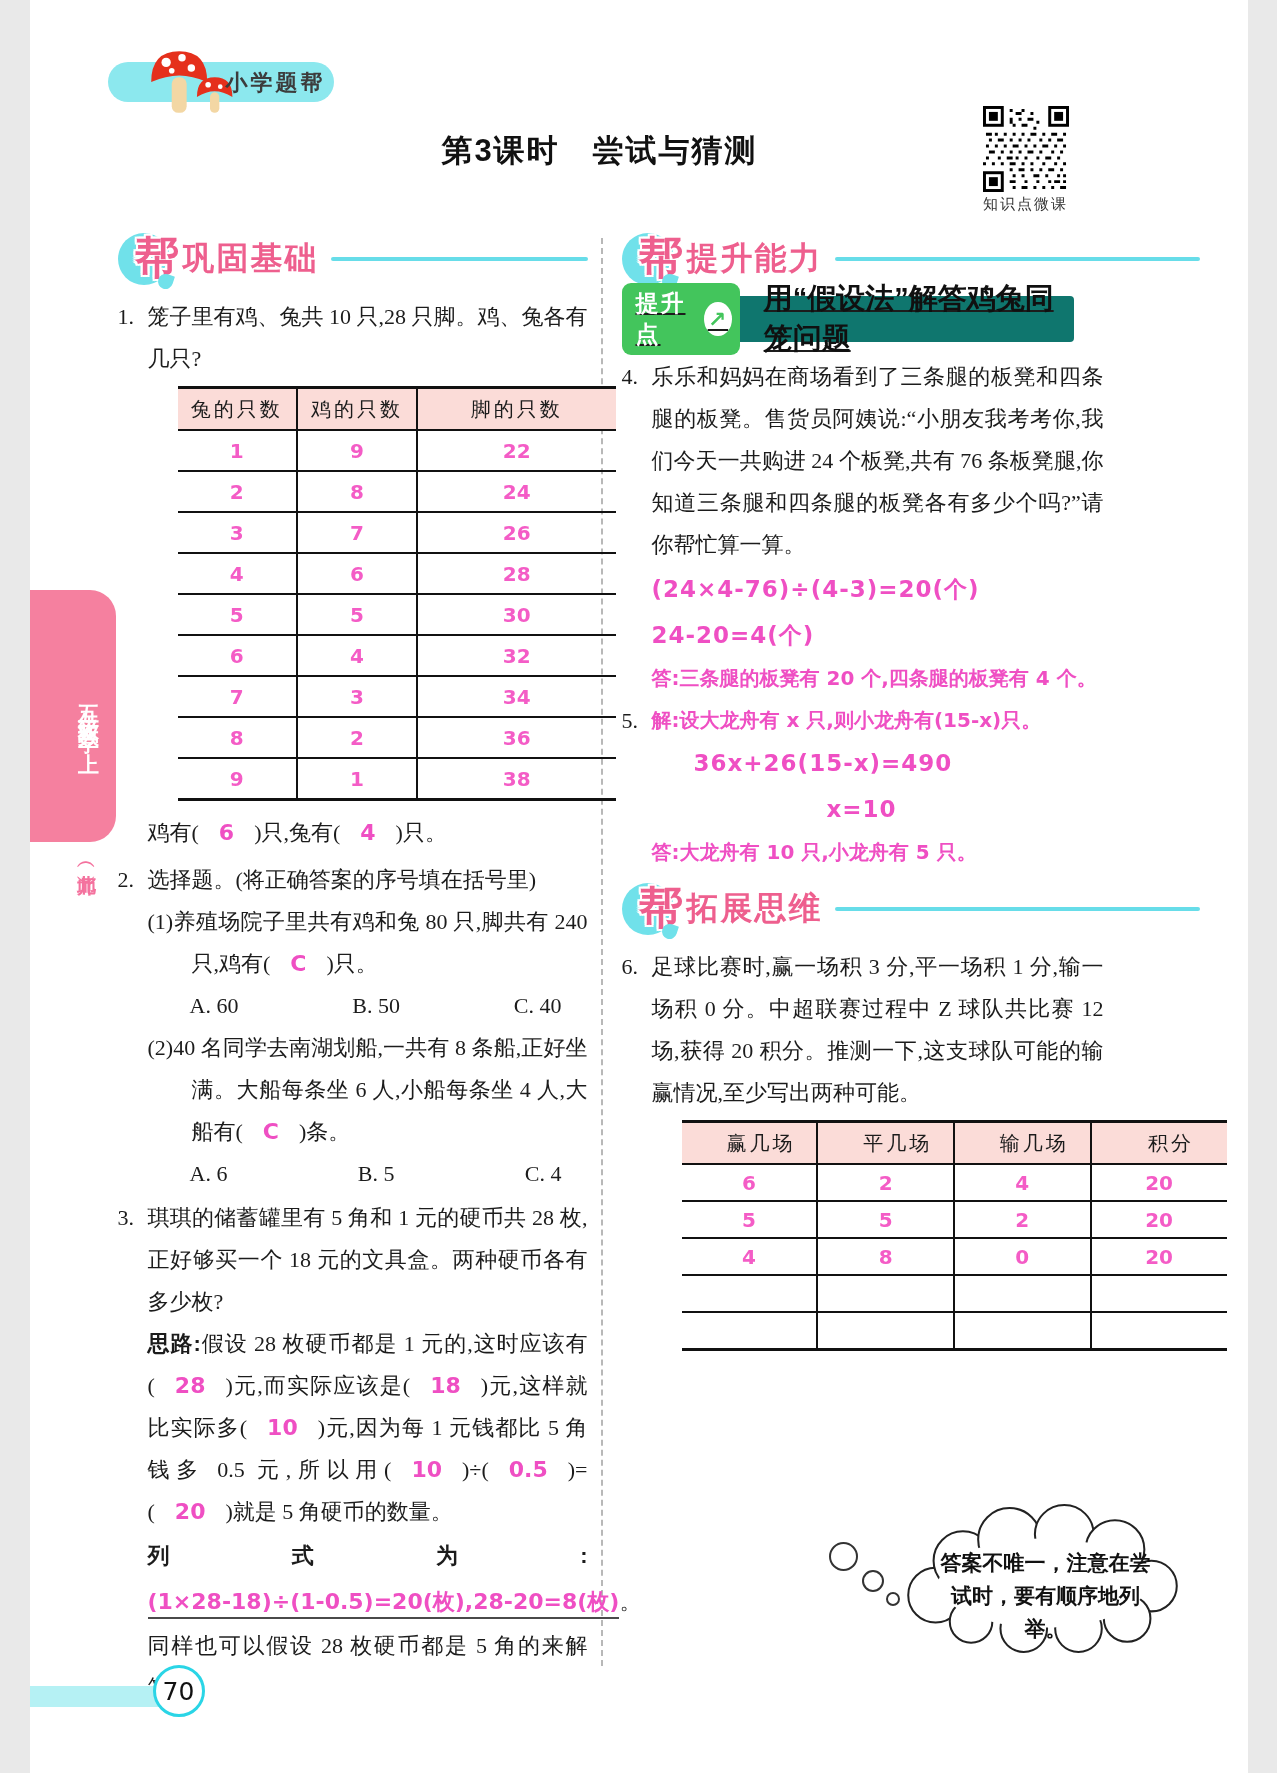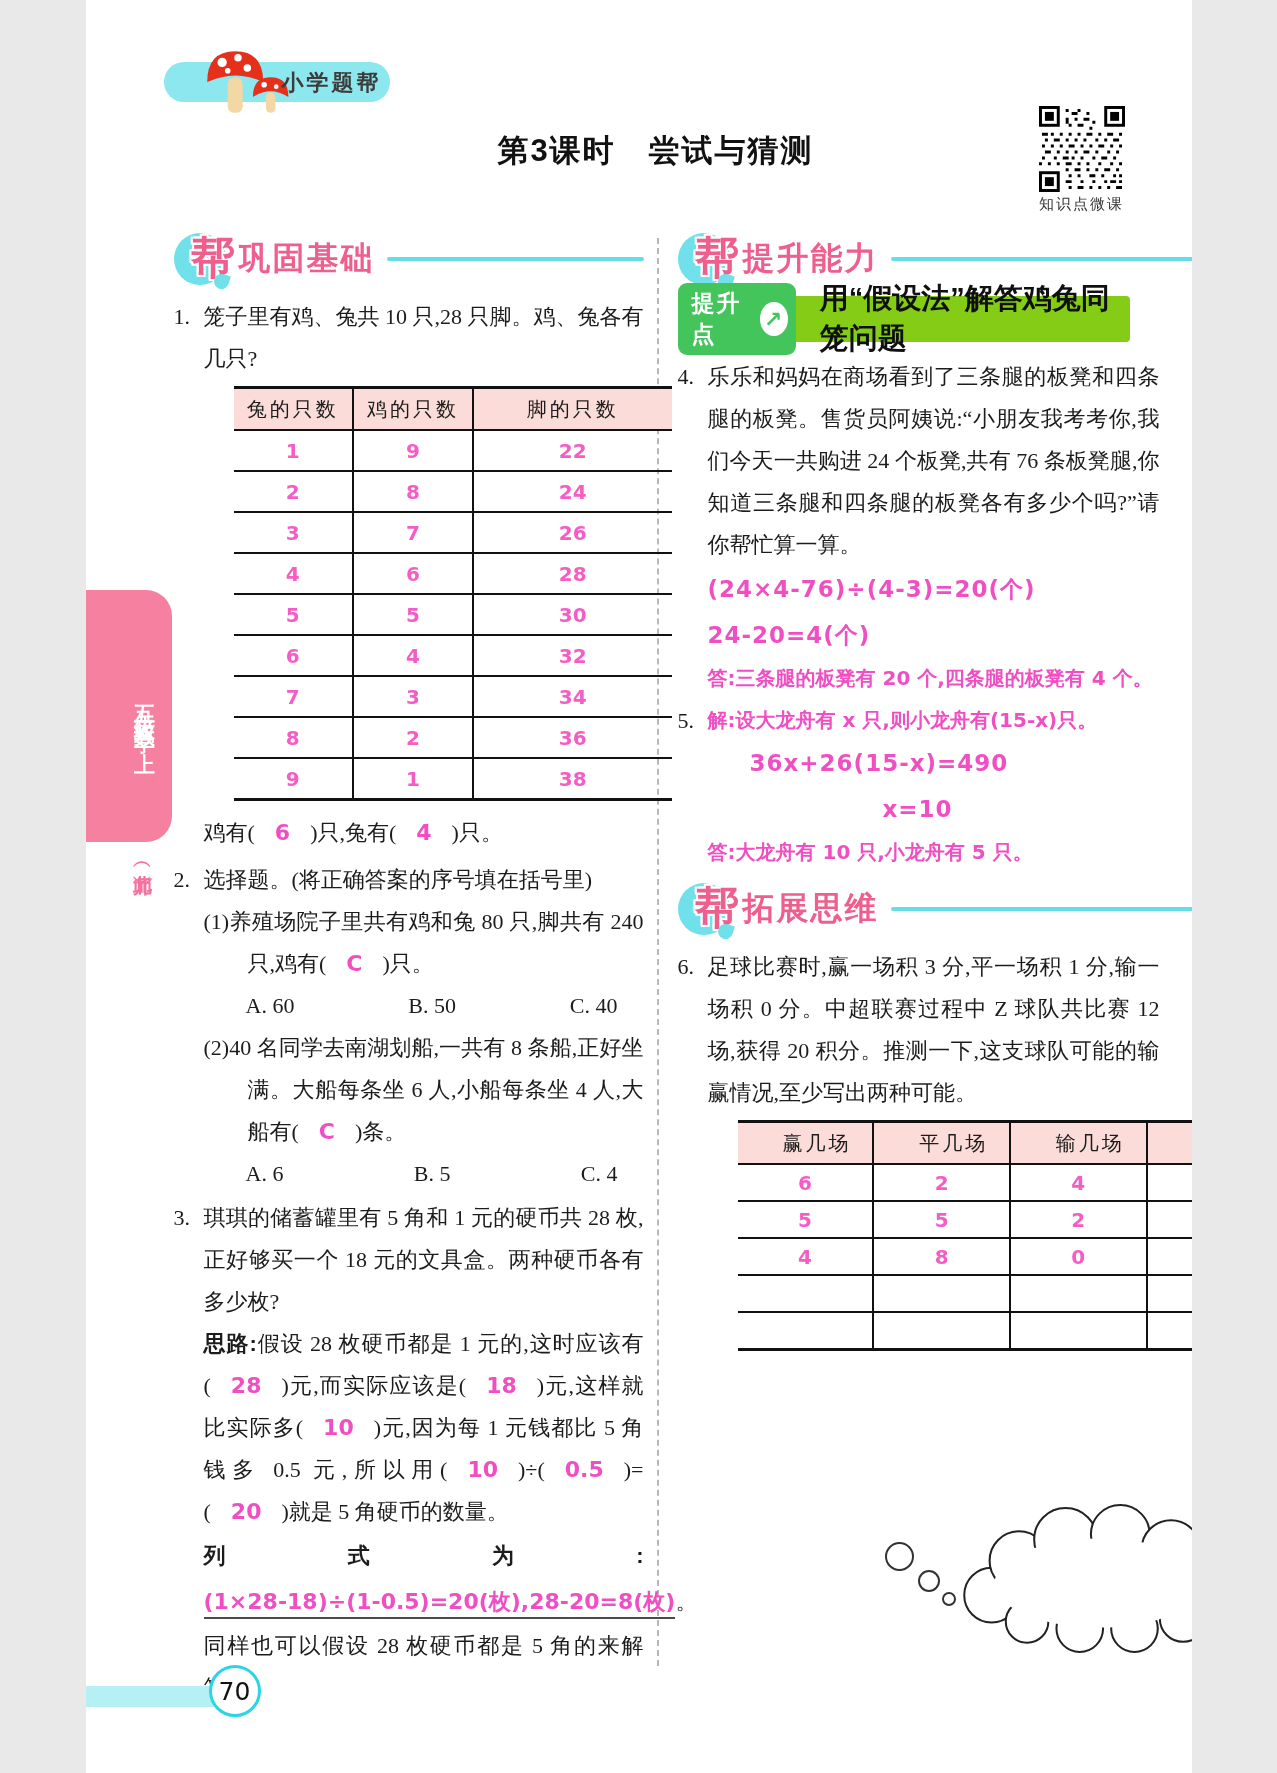--- a/index.html
+++ b/index.html
@@ -1,16 +1,16 @@
 <!DOCTYPE html>
 <html><head>
 <meta charset="utf-8">
 <style>
   html,body{margin:0;padding:0;background:#e9e9e9;}
-  .page{position:relative;width:1106px;height:1773px;background:#ffffff;overflow:hidden;
+  .page{position:relative;width:1218px;height:1773px;background:#ffffff;overflow:hidden;
         font-family:"Liberation Serif","DejaVu Serif",serif;color:#1c1c1c;margin:0 auto;}
 
   
   .brand-banner{position:absolute;left:78px;top:62px;width:226px;height:40px;background:#8ce8ee;border-radius:20px;}
   .mushrooms{position:absolute;left:22px;top:-22px;width:104px;height:84px;}
   .brand-text{position:absolute;left:118px;top:6px;font-family:"Liberation Sans","DejaVu Sans",sans-serif;
               font-weight:bold;font-size:22px;color:#3c3c3c;letter-spacing:3px;white-space:nowrap;}
   .page-title{position:absolute;left:0;top:130px;width:1140px;margin:0;text-align:center;
               font-family:"Liberation Sans","DejaVu Sans",sans-serif;font-size:31px;font-weight:900;
               color:#111;letter-spacing:2px;}
@@ -39,21 +39,21 @@
   .sec-bubble::after{content:"";position:absolute;right:-3px;bottom:-4px;width:15px;height:15px;background:#70e1ea;
                      border-radius:55% 5% 55% 55%;transform:rotate(18deg);}
   .sec-bang{position:absolute;left:17px;top:-1px;font-family:"Liberation Sans","DejaVu Sans",sans-serif;
             font-size:45px;font-weight:900;color:#ee5f8e;line-height:52px;
             text-shadow:2px 0 #fff,-2px 0 #fff,0 2px #fff,0 -2px #fff,2px 2px #fff,-2px -2px #fff,2px -2px #fff,-2px 2px #fff;}
   .sec-title{margin-left:13px;font-family:"Liberation Sans","DejaVu Sans",sans-serif;font-size:32px;font-weight:900;
              color:#ee5f8e;letter-spacing:2px;white-space:nowrap;}
   .sec-line{flex:1;height:4px;background:#67dde9;margin-left:12px;border-radius:2px;}
 
   
-  .tip-strip{display:flex;align-items:center;width:452px;height:46px;background:#84cc16;border-radius:4px;margin:6px 0 14px;}
+  .tip-strip{display:flex;align-items:center;width:452px;height:46px;background:#0f766e;border-radius:4px;margin:6px 0 14px;text-decoration:underline;}
   .tip-badge{position:relative;display:flex;align-items:center;background:#43c55c;color:#fff;border-radius:9px;
              padding:5px 8px 5px 14px;font-family:"Liberation Sans","DejaVu Sans",sans-serif;
              font-size:23px;font-weight:bold;letter-spacing:2px;}
   .tip-arrow{display:flex;align-items:center;justify-content:center;width:34px;height:34px;margin-left:8px;
              background:#fff;border-radius:50%;color:#43c55c;font-size:22px;font-weight:900;
              font-family:"DejaVu Sans",sans-serif;}
   .tip-text{margin-left:24px;font-family:"Liberation Sans","DejaVu Sans",sans-serif;font-size:29px;font-weight:bold;color:#101010;}
 
   
   .prob{display:flex;margin-bottom:2px;}
@@ -377,20 +377,21 @@
         <circle cx="172" cy="28" r="29"></circle>
           <circle cx="222" cy="43" r="29"></circle>
           <circle cx="258" cy="79" r="25"></circle>
         <circle cx="234" cy="111" r="23"></circle>
           <circle cx="186" cy="121" r="23"></circle>
           <circle cx="132" cy="121" r="23"></circle>
         <circle cx="80" cy="114" r="21"></circle>
       </g>
       <ellipse cx="151" cy="76" rx="103" ry="44" fill="#fff"></ellipse>
     </svg>
+    <div class="bubble-text">答案不唯一，注意在尝试时，要有顺序地列举。</div>
   </div>
 
   <div class="footer-bar"></div>
   <div class="page-circle">
     <span>70</span>
   </div>
 
 </div>
 
 </body></html>

